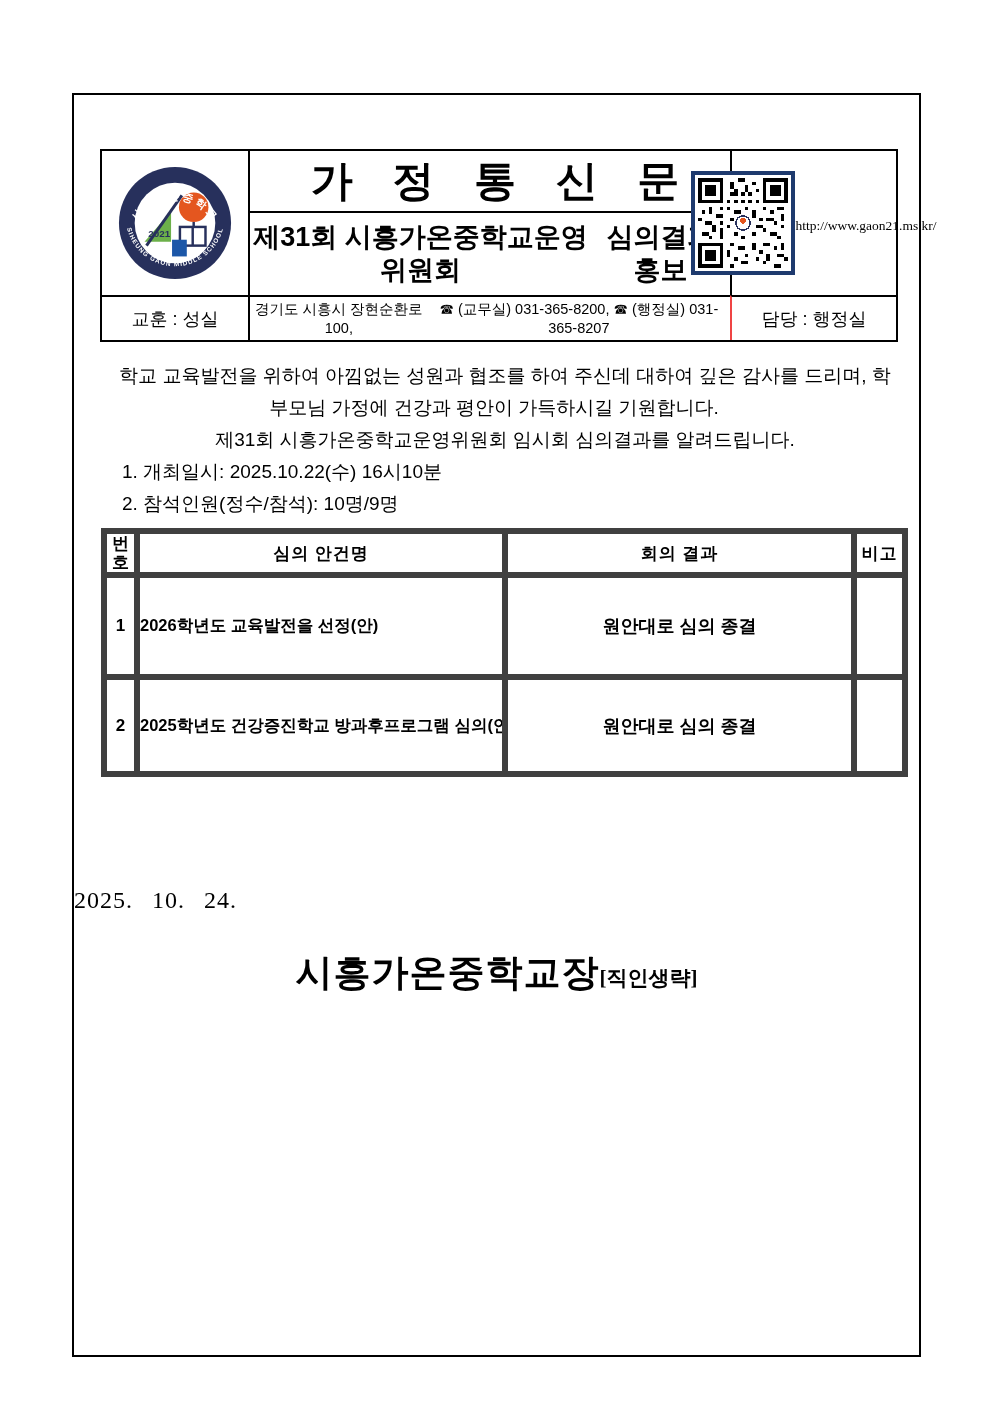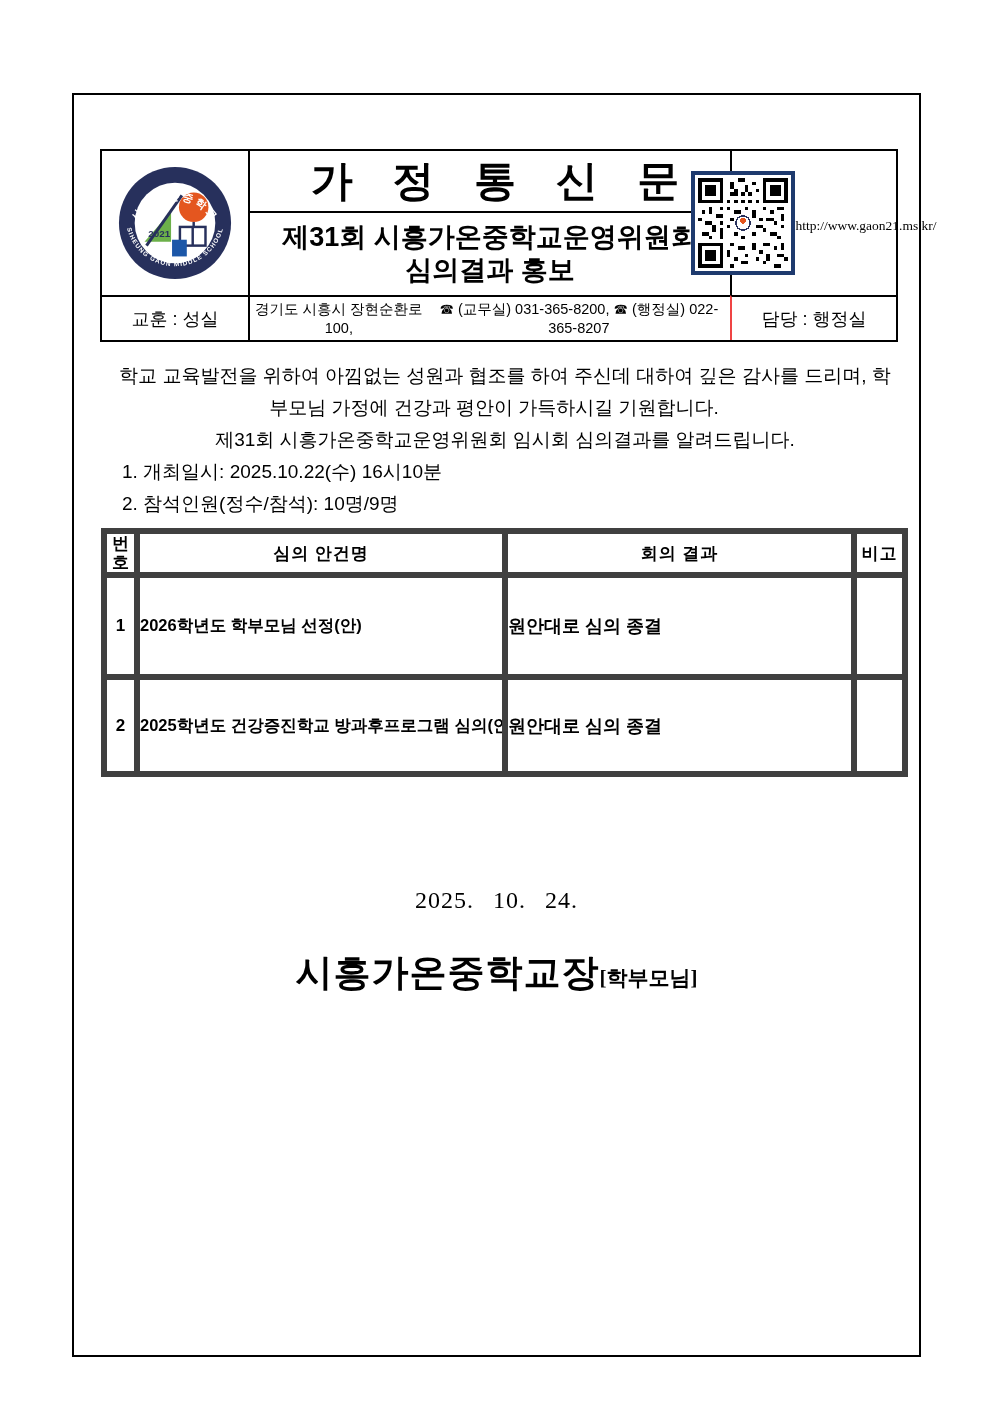--- a/index.html
+++ b/index.html
@@ -14,21 +14,21 @@
   
   .header-grid {
     position:absolute; left:26px; top:54px; width:798px; height:193px;
     box-sizing:border-box; border:2px solid #000;
     display:grid; grid-template-columns:148px 1fr 166px; grid-template-rows:62px 1fr 45px;
   }
   .header-grid > div { box-sizing:border-box; display:flex; align-items:center; justify-content:center; }
   .logo-cell    { grid-column:1; grid-row:1/3; border-right:2px solid #000; }
   .title-cell   { grid-column:2; grid-row:1; border-bottom:2px solid #000;
                   font-size:42px; font-weight:bold; letter-spacing:14px; white-space:nowrap;padding-left:24px; }
-  .subtitle-cell{ grid-column:2; grid-row:2; flex-direction:column; line-height:33px;
+  .subtitle-cell{ grid-column:2; grid-row:2; flex-direction:row; line-height:33px;
                   font-size:27px; font-weight:bold; text-align:center; }
   .qr-cell      { grid-column:3; grid-row:1/3; border-left:2px solid #000; flex-direction:row; }
   .motto-cell   { grid-column:1; grid-row:3; border-top:2px solid #000; border-right:2px solid #000; font-size:18px; }
   .address-cell { grid-column:2; grid-row:3; border-top:2px solid #000; flex-direction:row;
                   font-size:14.5px; line-height:19px; text-align:center; }
   .contact-cell { grid-column:3; grid-row:3; border-top:2px solid #000; border-left:2px solid #ef4444; font-size:18px; }
   .qr-frame { box-sizing:border-box; border:4px solid #1e3a6e; background:#fff; padding:3px; width:104px; height:104px; }
   .qr-frame svg { display:block; width:90px; height:90px; }
   .qr-url { margin-top:5px; font-family:"Liberation Serif", serif; font-size:13.5px; white-space:nowrap; }
   
@@ -46,24 +46,24 @@
   .agenda-table col.c-note { width:51px; }
   .agenda-table th, .agenda-table td { border:6px solid #404040; padding:0; vertical-align:middle; font-weight:bold; }
   .agenda-table { border:2px solid #000; }
   .agenda-table thead tr { height:44px; }
   .agenda-table tbody tr.r1 { height:102px; }
   .agenda-table tbody tr.r2 { height:97px; }
   .th-no { word-break:break-all; line-height:19px; text-align:center; }
   .th-c  { text-align:center; letter-spacing:1px; }
   .td-no { text-align:center; }
   .td-item { text-align:left; padding-left:4px; font-size:16.5px; white-space:nowrap; overflow:hidden; }
-  .td-res  { text-align:left; padding-left:11px; font-size:18px; }
+  .td-res  { text-align:center; padding-left:11px; font-size:18px; }
   
   .doc-date {
-    position:absolute; left:0; top:792px; width:100%; text-align:center;
+    position:absolute; left:0; top:792px; width:100%; 
     font-family:"Liberation Serif", serif; font-size:24px; word-spacing:12px; letter-spacing:1px;
   }
   .signature {
     position:absolute; left:0; top:853px; width:100%; text-align:center; white-space:nowrap;
     font-family:"Liberation Serif", serif;
   }
   .signer { font-size:37px; font-weight:bold; letter-spacing:1px;margin-top:36px; }
   .seal-note { font-size:21px; font-weight:bold; }
   
   .logo-cell svg { width:118px; height:118px; }
@@ -135,21 +135,21 @@
             <circle cx="12.5" cy="11.9" r="0.8" fill="#e4561f"></circle>
           </svg>
         </div>
         <div class="qr-url">http://www.gaon21.ms.kr/</div>
       </div>
 
       <div class="motto-cell">교훈 : 성실</div>
 
       <div class="address-cell">
         <span>경기도 시흥시 장현순환로 100,</span>
-        <span>☎ (교무실) 031-365-8200, ☎ (행정실) 022-365-8207</span>
+        <span>☎ (교무실) 031-365-8200, ☎ (행정실) 031-365-8207</span>
       </div>
 
       <div class="contact-cell">담당 : 행정실</div>
     </div>
 
     <div class="body-block">
       <p>학교 교육발전을 위하여 아낌없는 성원과 협조를 하여 주신데 대하여 깊은 감사를 드리며, 학부모님 가정에 건강과 평안이 가득하시길 기원합니다.</p>
       <p>제31회 시흥가온중학교운영위원회 임시회 심의결과를 알려드립니다.</p>
       <div class="list-item">1. 개최일시: 2025.10.22(수) 16시10분</div>
       <div class="list-item">2. 참석인원(정수/참석): 10명/9명</div>
@@ -166,32 +166,32 @@
         <tr>
           <th class="th-no">번호</th>
           <th class="th-c">심의 안건명</th>
           <th class="th-c">회의 결과</th>
           <th class="th-c">비고</th>
         </tr>
       </thead>
       <tbody>
         <tr class="r1">
           <td class="td-no">1</td>
-          <td class="td-item">2026학년도 학부모님 선정(안)</td>
+          <td class="td-item">2026학년도 교육발전을 선정(안)</td>
           <td class="td-res">원안대로 심의 종결</td>
           <td class="td-note"></td>
         </tr>
         <tr class="r2">
           <td class="td-no">2</td>
           <td class="td-item">2025학년도 건강증진학교 방과후프로그램 심의(안)</td>
           <td class="td-res">원안대로 심의 종결</td>
           <td class="td-note"></td>
         </tr>
       </tbody>
     </table>
 
     <div class="doc-date">2025. 10. 24.</div>
     <div class="signature">
-      <span class="signer">시흥가온중학교장</span><span class="seal-note">[학부모님]</span>
+      <span class="signer">시흥가온중학교장</span><span class="seal-note">[직인생략]</span>
     </div>
 
   </div>
 </div>
 
 </body></html>

